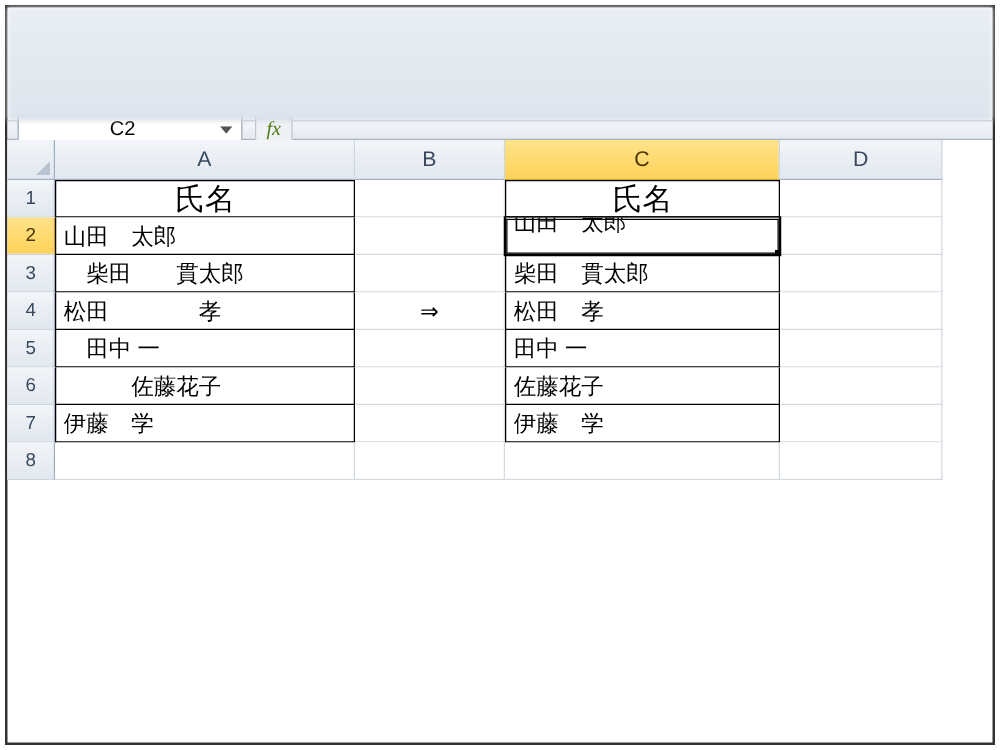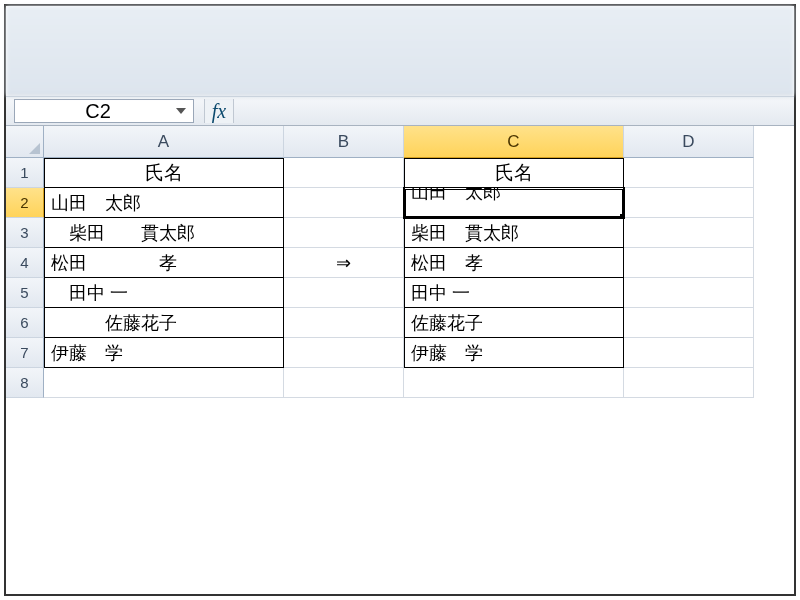--- a/index.html
+++ b/index.html
@@ -21,26 +21,26 @@
     }
     .toolbar-blur {
       height: 90px;
       background: linear-gradient(#e8eef4, #dde5ee);
       filter: blur(2px);
       border-bottom: 1px solid #b7c2cf;
     }
     .formula-bar {
       display: flex;
       align-items: center;
-      height: 30px;
+      height: 16px;
       background: linear-gradient(#f5f7fa, #e4e9f0);
       border-top: 1px solid #c8d0da;
       border-bottom: 1px solid #a8b3c0;
       padding: 2px 8px;
-      font-size: 20px;
+      font-size: 16px;
     }
     .name-box {
       width: 180px;
       height: 24px;
       background: #fff;
       border: 1px solid #9aa7b8;
       display: flex;
       align-items: center;
       justify-content: space-between;
       padding: 0 6px;
@@ -57,21 +57,21 @@
       display: flex;
       align-items: center;
       justify-content: center;
     }
     .name-box-drop svg { display: block; }
     .fx-label {
       width: 30px;
       text-align: center;
       font-style: italic;
       font-family: "Times New Roman", serif;
-      color: #0c4a6e;
+      color: #4d7c0f;
       border-left: 1px solid #c0c8d2;
       border-right: 1px solid #c0c8d2;
       height: 24px;
       line-height: 24px;
       background: #eef2f6;
     }
     .formula-input {
       flex: 1;
       height: 24px;
       background: #fff;
@@ -174,21 +174,21 @@
       position: relative;
     }
     .cell.bordered {
       border-right: 1px solid #000;
       border-bottom: 1px solid #000;
     }
     .cell.bordered-top { border-top: 1px solid #000; }
     .cell.bordered-left { border-left: 1px solid #000; }
     .cell.header-cell {
       justify-content: center;
-      font-size: 19px;
+      font-size: 24px;
     }
     .cell.arrow-cell {
       justify-content: center;
       font-size: 18px;
     }
     .cell.selected {
       outline: 3px double #000;
       outline-offset: -2px;
       z-index: 2;
     }

